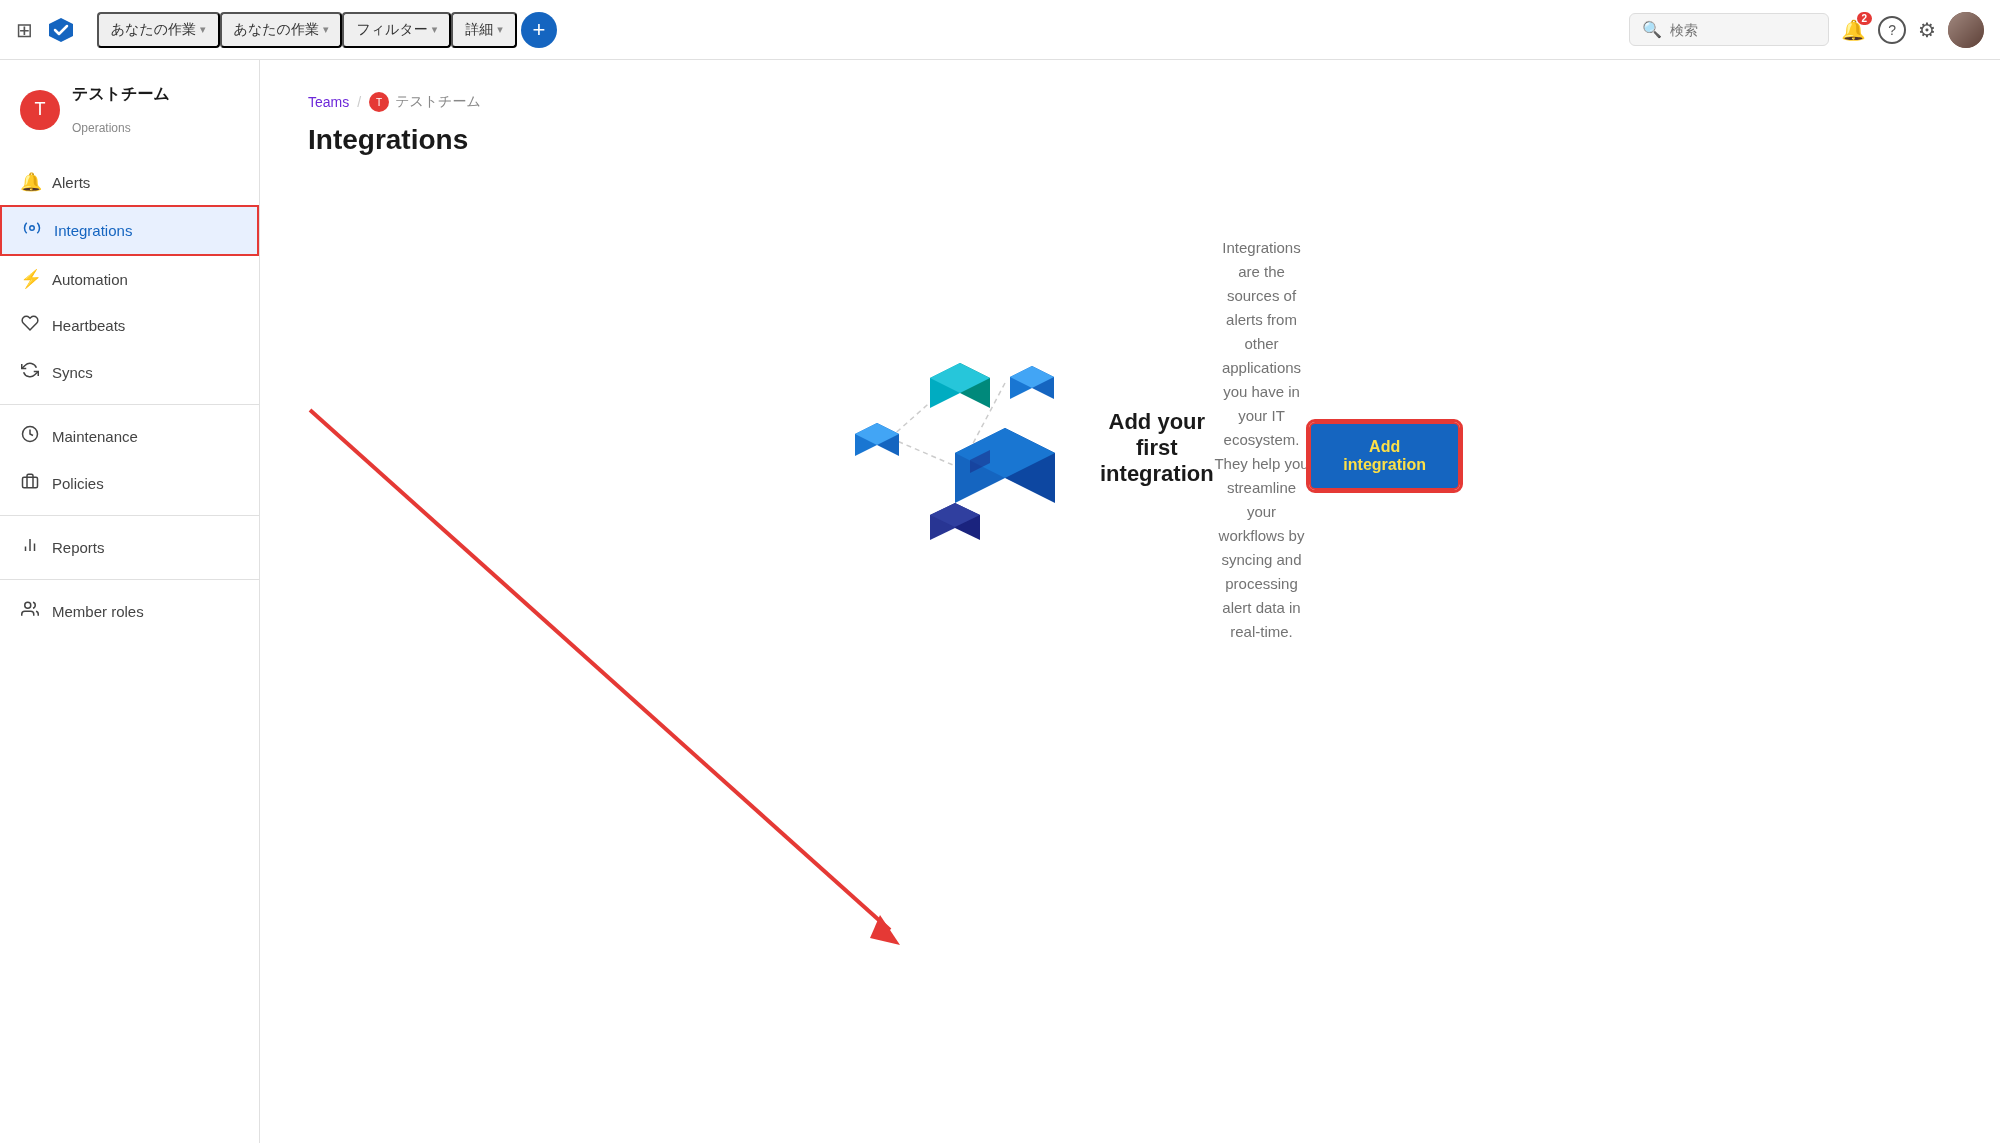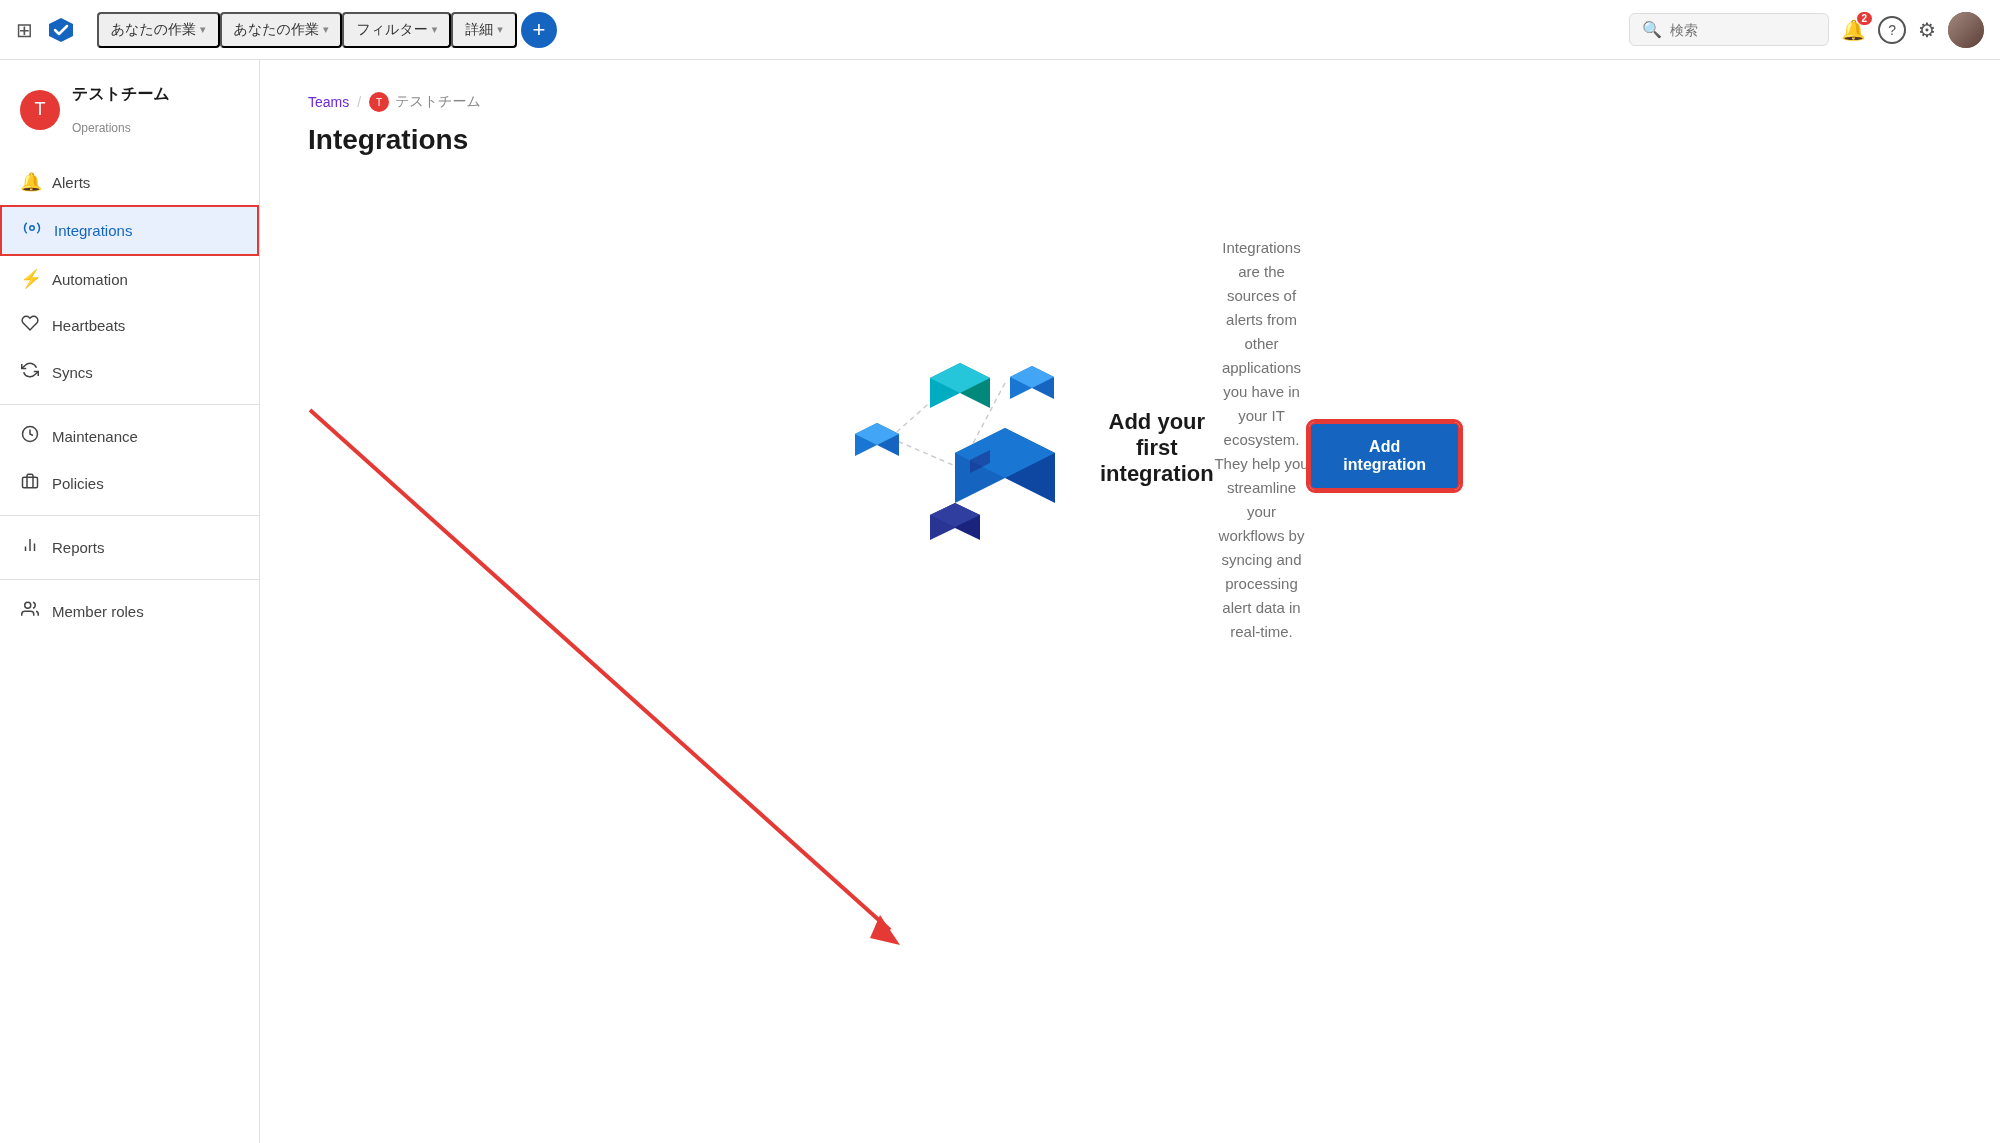--- a/index.html
+++ b/index.html
@@ -184,21 +184,21 @@
     }
     .empty-description {
       font-size: 15px;
       color: #737373;
       line-height: 1.6;
       max-width: 500px;
       margin-bottom: 32px;
     }
     .add-integration-btn {
       background: #1565c0;
-      color: #ffffff;
+      color: #fde047;
       border: none;
       border-radius: 6px;
       padding: 14px 32px;
       font-size: 16px;
       font-weight: 600;
       cursor: pointer;
       border: 2px solid #e53935;
       outline: 3px solid #e53935;
     }
 

